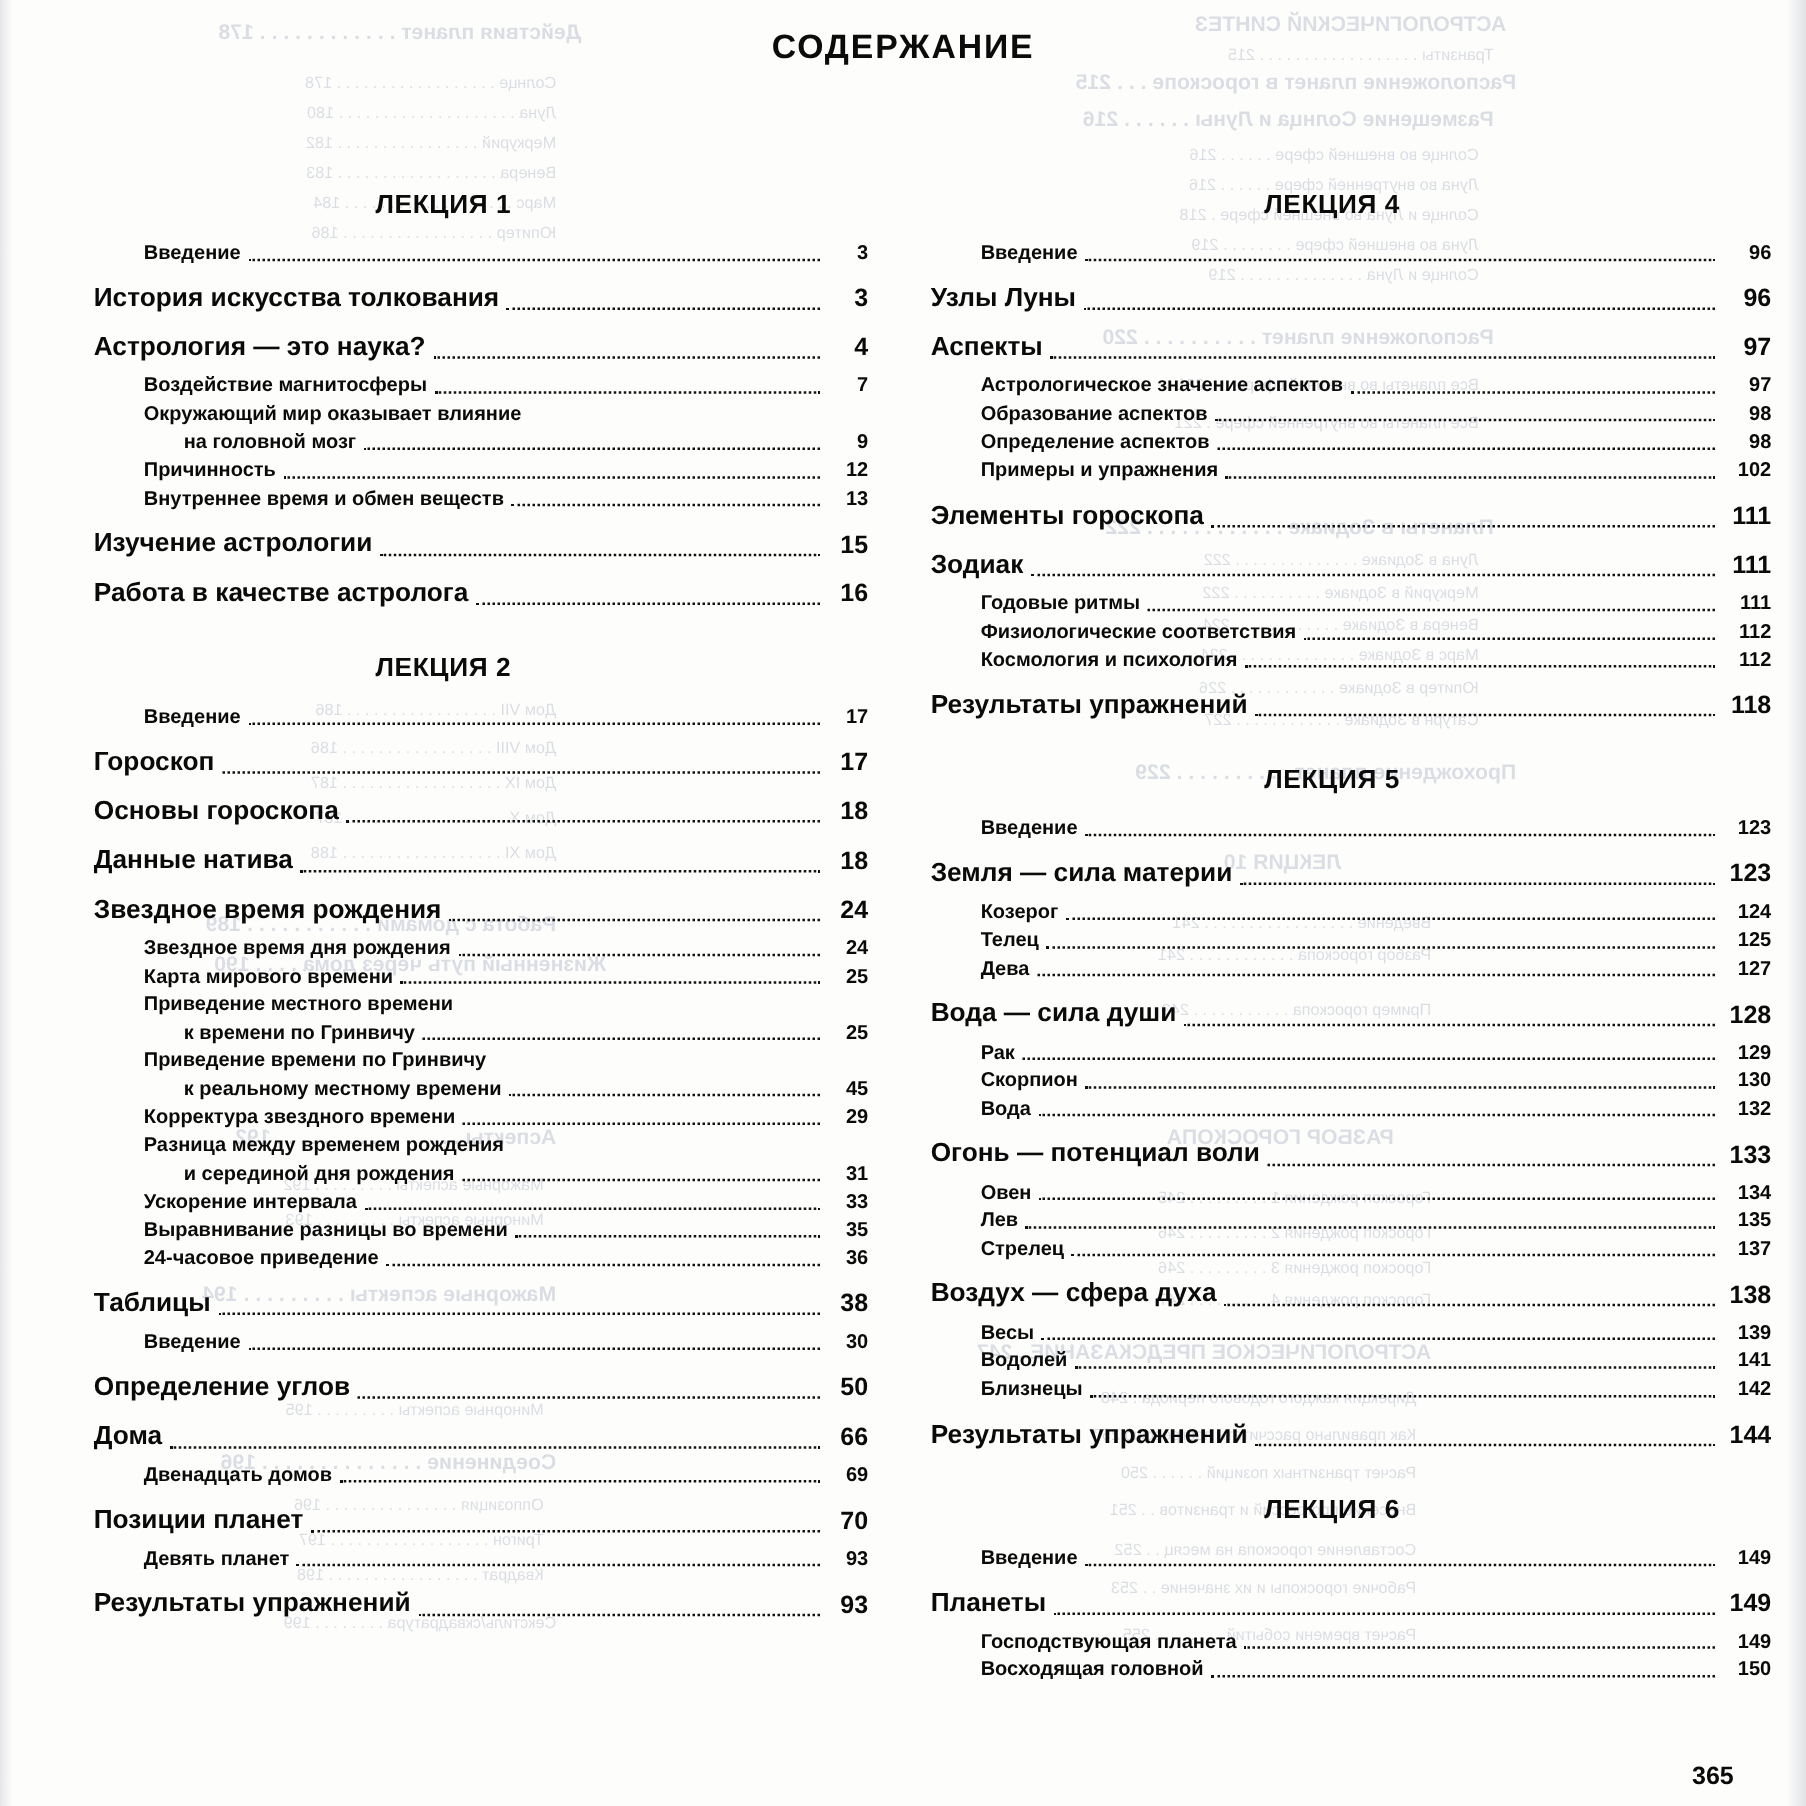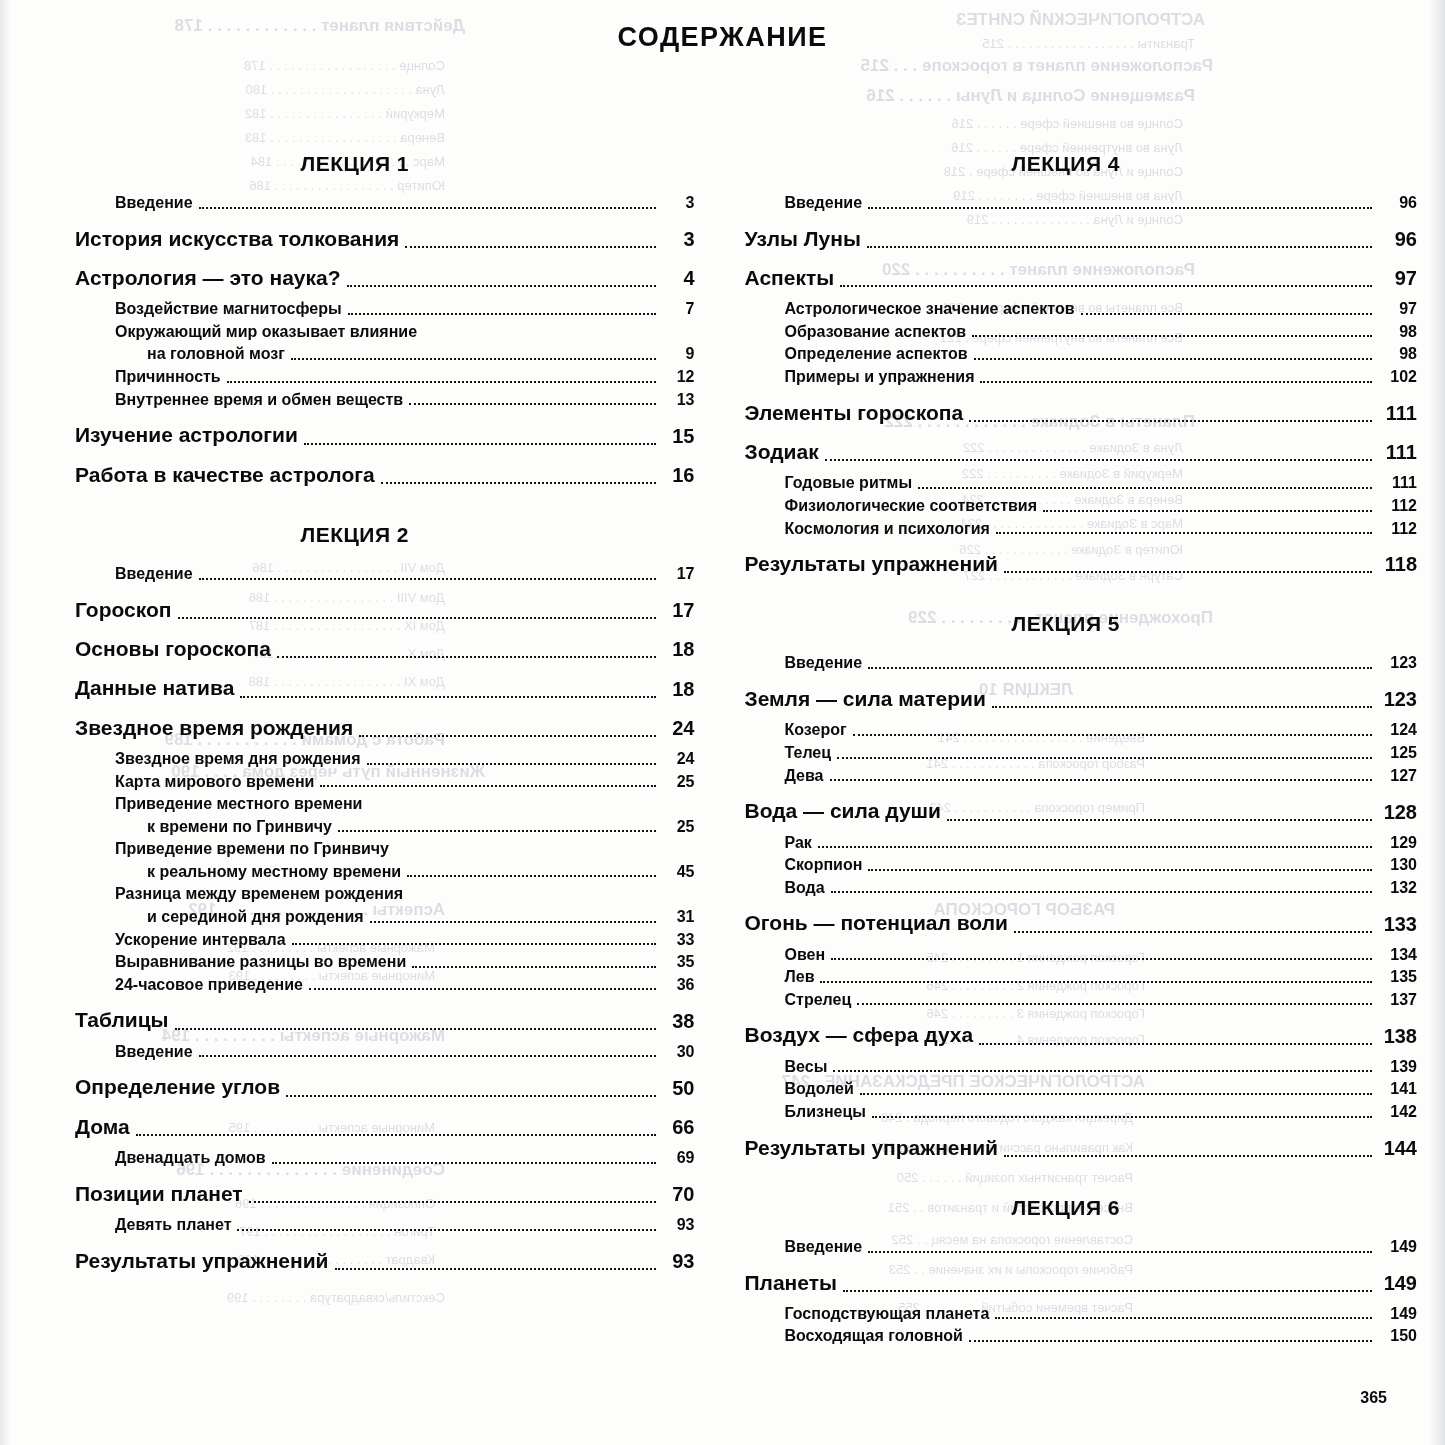--- a/index.html
+++ b/index.html
@@ -107,22 +107,22 @@
   .lvl3 { font-size: 16px; padding-left: 72px; }
   .lvl3 .pg { font-size: 16px; }
   .noleader .leader { border-bottom: none; }
 
   .col.left .entry .pg { min-width: 34px; }
   .col.right .entry .pg { min-width: 40px; }
 
   .folio {
     position: absolute;
     right: 58px;
-    bottom: 38px;
-    font-size: 16px;
+    bottom: 12px;
+    font-size: 20px;
     font-weight: bold;
   }
   .edge {
     position: absolute;
     top: 0; bottom: 0; right: 0;
     width: 16px;
     background: linear-gradient(to right, rgba(0,0,0,0.0), rgba(120,130,150,0.22));
   }
   .edge-left {
     position: absolute;
@@ -307,20 +307,25 @@
       <div class="entry lvl2 noleader">
           <span class="txt">Приведение времени по Гринвичу</span>
           <span class="leader" style="border-bottom: none;"></span>
           <span class="pg"></span>
         </div>
       <div class="entry lvl3">
           <span class="txt">к реальному местному времени</span>
           <span class="leader"></span>
           <span class="pg">45</span>
         </div>
+      <div class="entry lvl2">
+          <span class="txt">Корректура звездного времени</span>
+          <span class="leader"></span>
+          <span class="pg">29</span>
+        </div>
       <div class="entry lvl2 noleader">
           <span class="txt">Разница между временем рождения</span>
           <span class="leader" style="border-bottom: none;"></span>
           <span class="pg"></span>
         </div>
       <div class="entry lvl3">
           <span class="txt">и серединой дня рождения</span>
           <span class="leader"></span>
           <span class="pg">31</span>
         </div>

